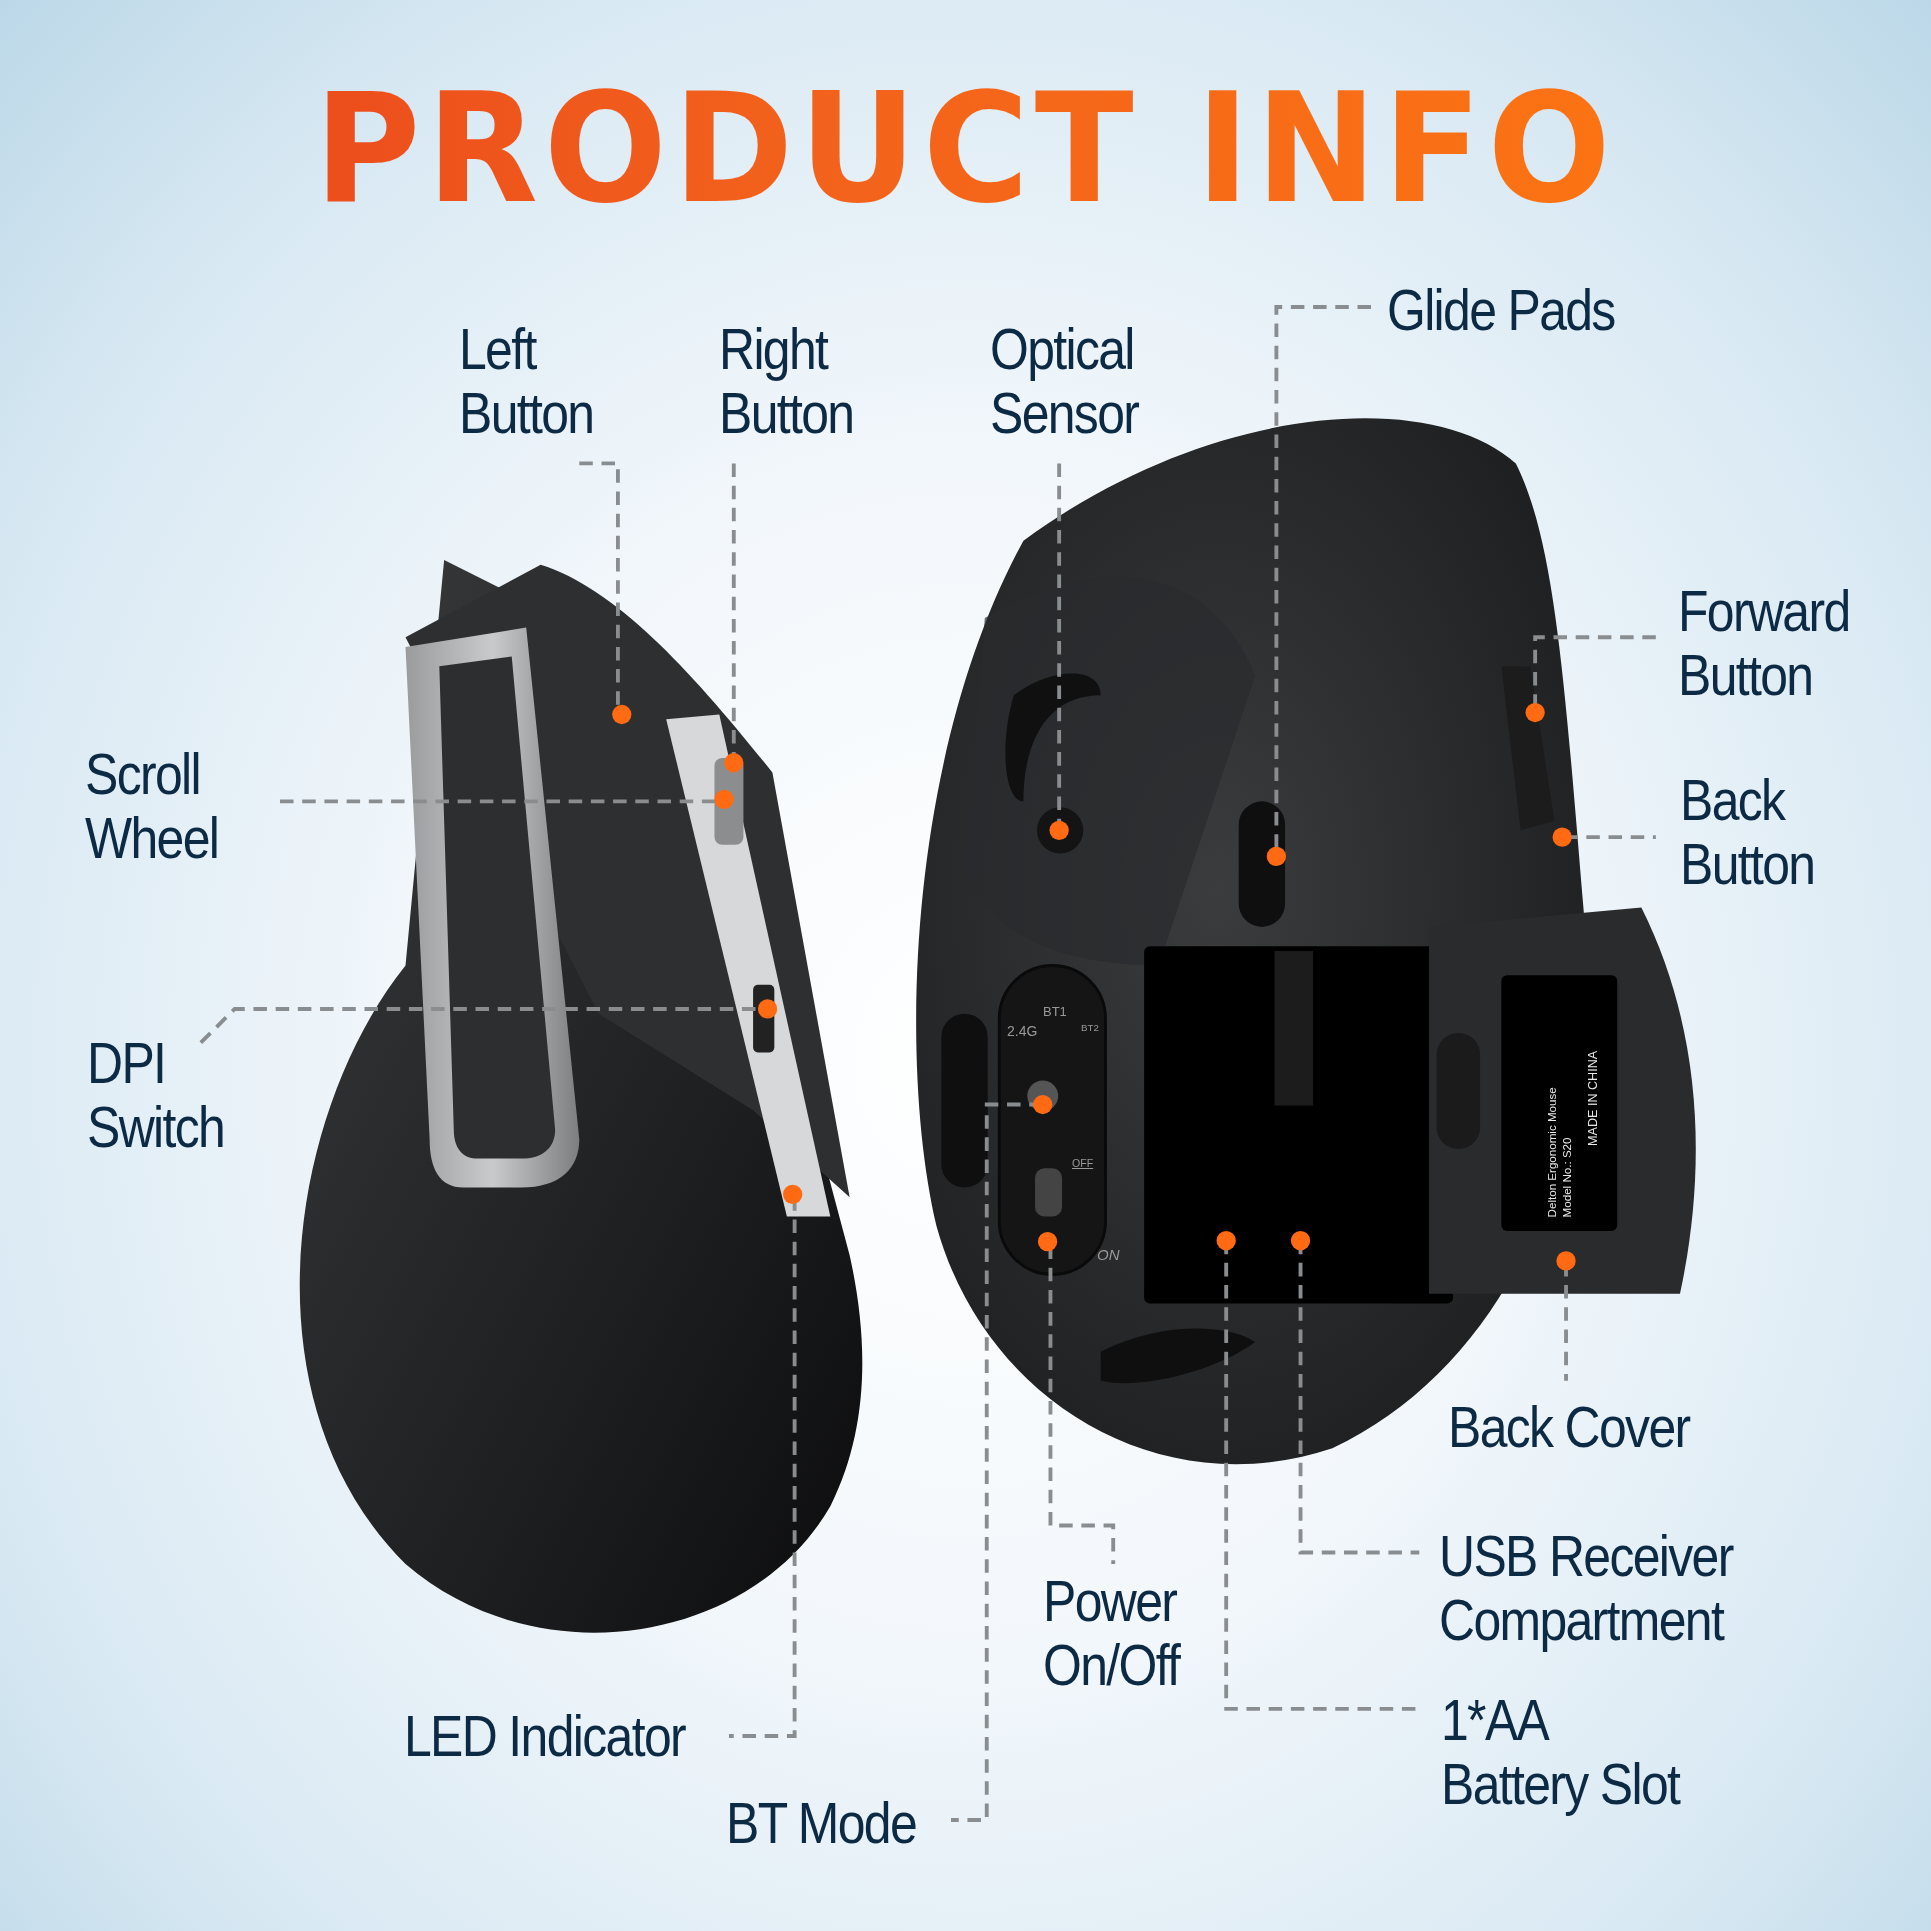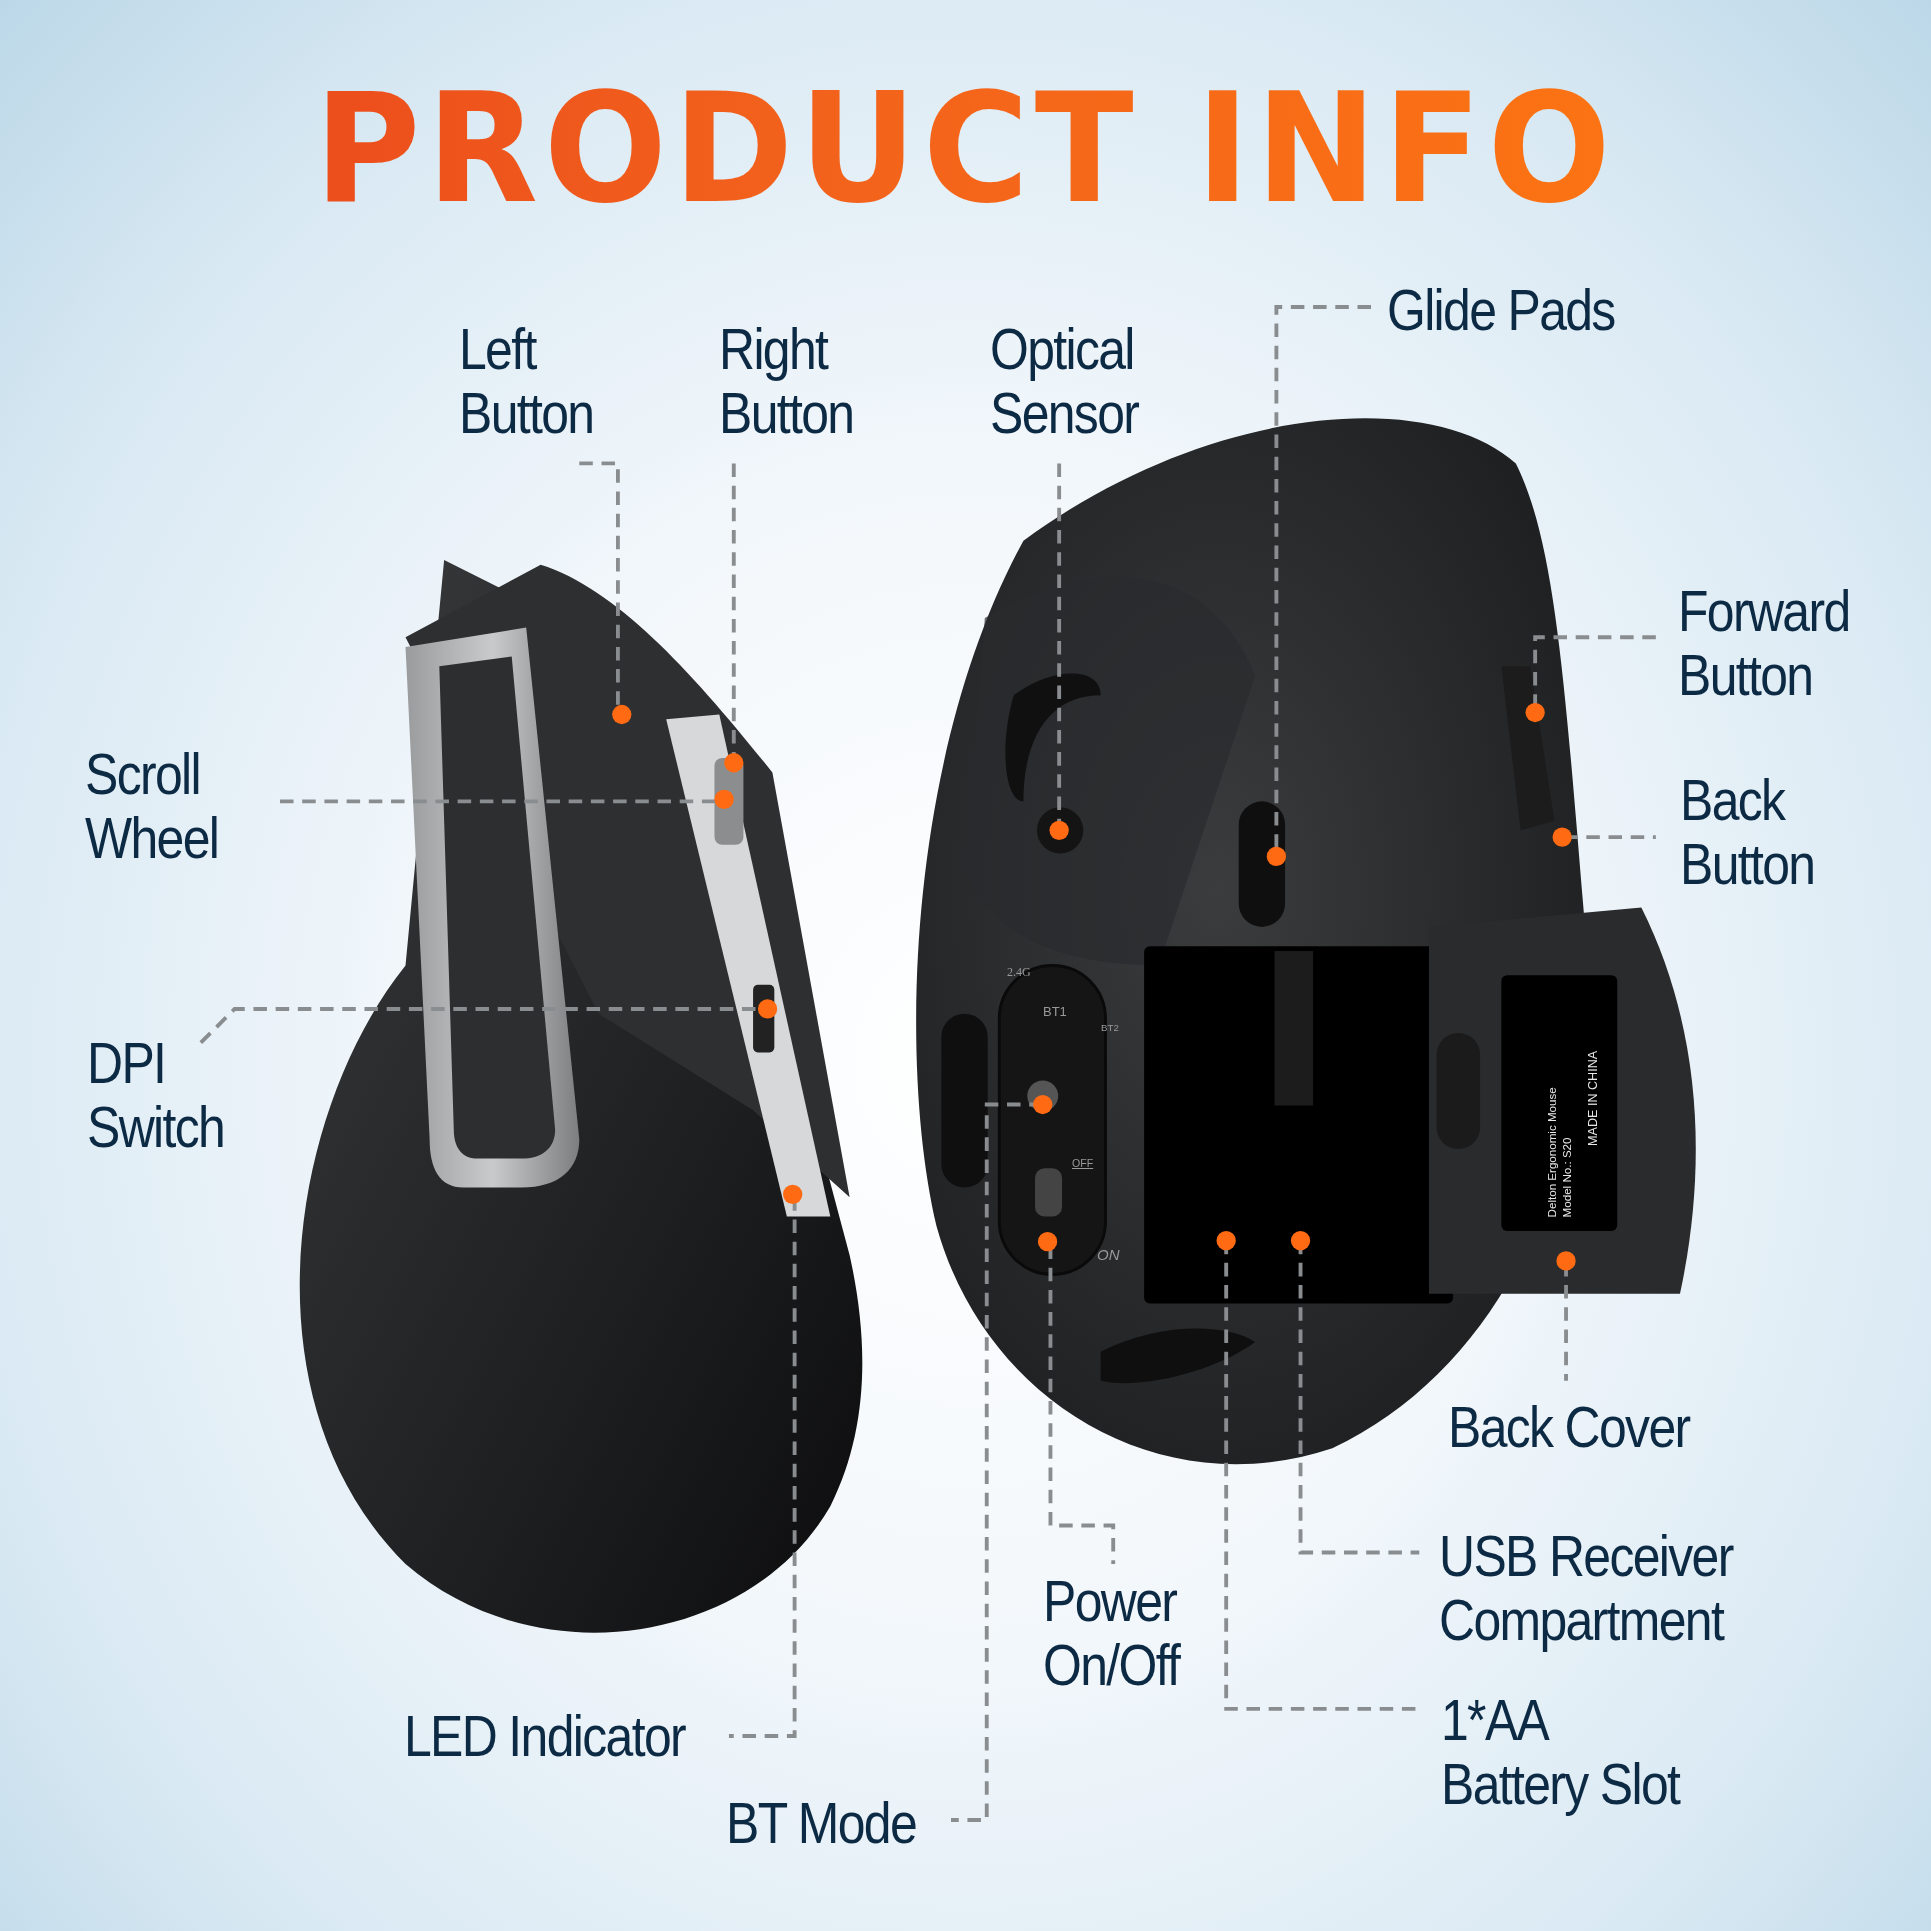--- a/index.html
+++ b/index.html
@@ -109,23 +109,23 @@
 </svg>
 
 <div style="position:absolute; left:1506px; top:985px; width:106px; height:241px; color:#e8e8e8; font-size:11.6px; font-family:'Liberation Sans',sans-serif;">
   <div style="position:absolute; left:-58px; top:106px; width:222px; transform:rotate(-90deg); line-height:15.4px;">
     <div>Delton Ergonomic Mouse</div>
     <div>Model No.: S20</div>
   </div>
   <div style="position:absolute; left:9.7px; top:77px; width:154px; transform:rotate(-90deg); font-size:12.6px;">MADE IN CHINA</div>
 </div>
 
-<div style="position:absolute; left:1007px; top:965px; font-size:12px; color:#999;font-family:Liberation Serif, serif;">2.4G</div>
+<div style="position:absolute; left:1007px; top:1023px; font-size:14px; color:#999;">2.4G</div>
 <div style="position:absolute; left:1043px; top:1004px; font-size:13px; color:#999;">BT1</div>
-<div style="position:absolute; left:1081px; top:1022px; font-size:9.7px; color:#999;margin-left:20px;">BT2</div>
+<div style="position:absolute; left:1081px; top:1022px; font-size:9.7px; color:#999;">BT2</div>
 <div style="position:absolute; left:1072px; top:1157px; font-size:10.6px; color:#999;text-decoration:underline;">OFF</div>
 <div style="position:absolute; left:1097px; top:1246px; font-size:15px; color:#999;font-style:italic;">ON</div>
 
 <div class="label" style="left:459px; top:317px;">Left
 Button</div>
 <div class="label" style="left:719px; top:317px;">Right
 Button</div>
 <div class="label" style="left:990px; top:317px;">Optical
 Sensor</div>
 <div class="label" style="left:1387px; top:278px;">Glide Pads</div>

